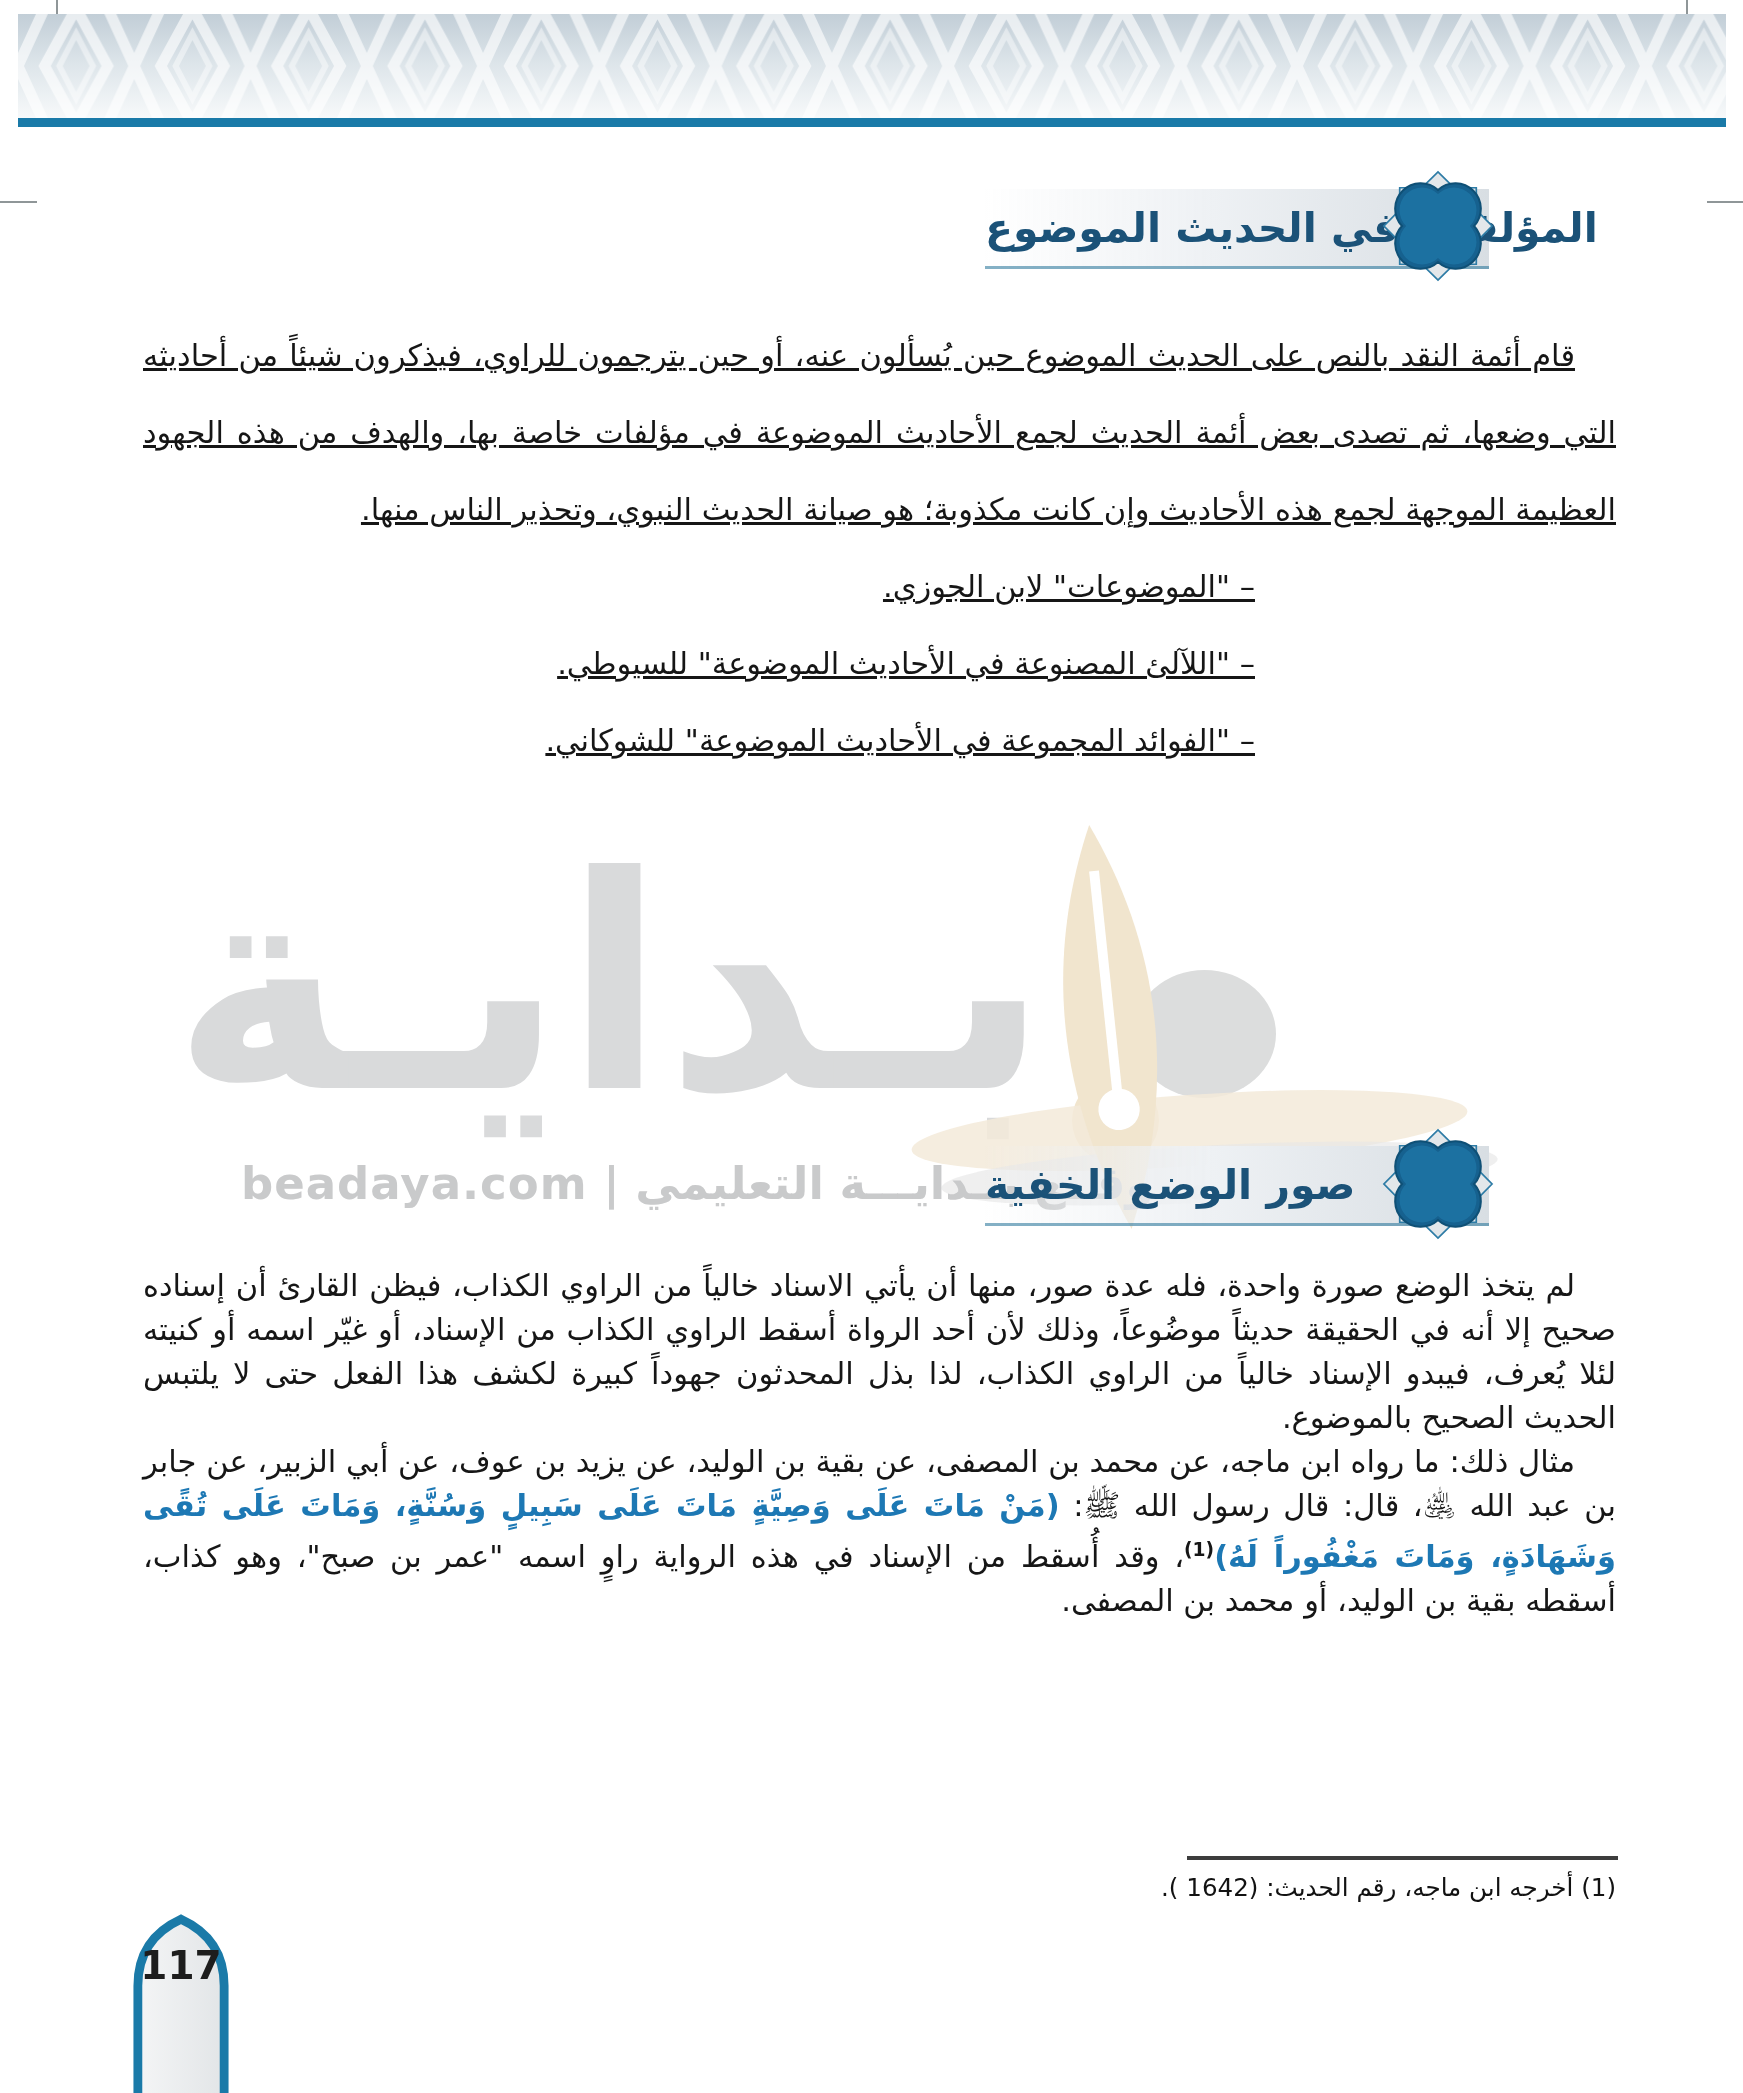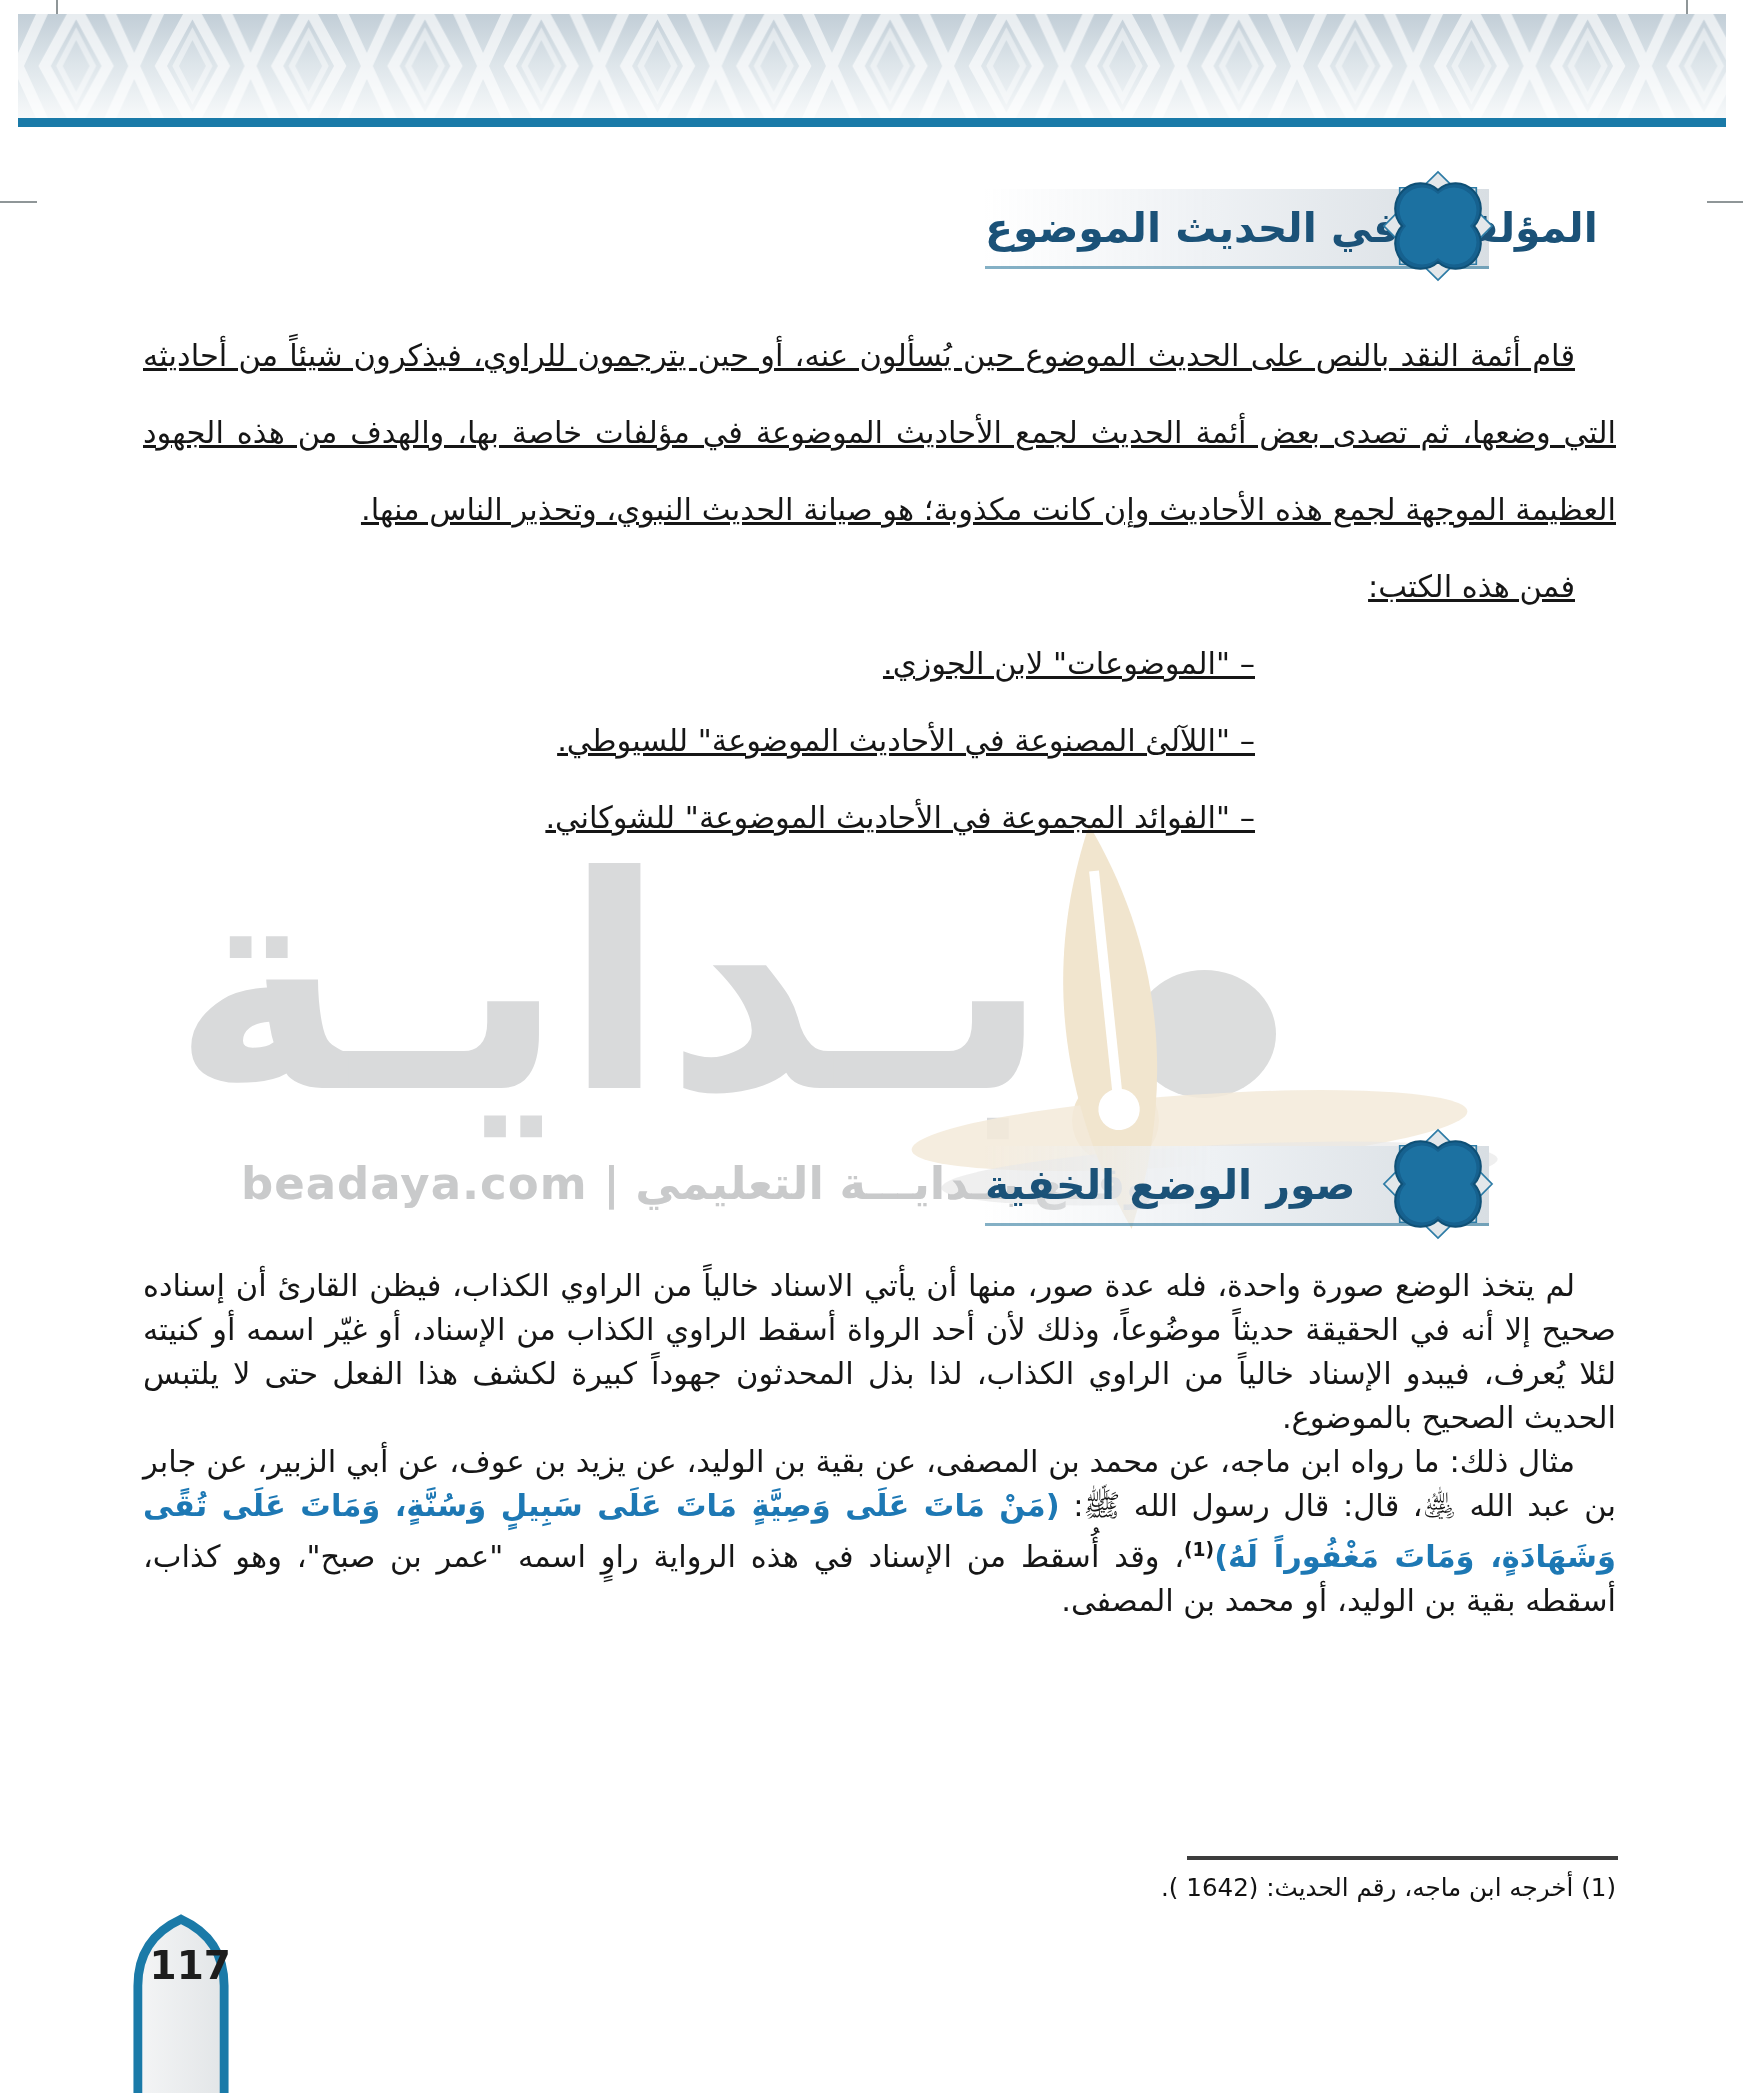--- a/index.html
+++ b/index.html
@@ -57,21 +57,21 @@
     direction:rtl;letter-spacing:1px;white-space:nowrap;
   }
   .wm-circle-gray{left:1133px;top:970px;width:143px;height:128px;border-radius:50%;background:#dcdddd;}
   .wm-circle-beige{left:1072px;top:1077px;width:87px;height:87px;border-radius:50%;background:#f1e5ce;}
   .wave1{left:911px;top:1095px;width:557px;height:71px;border-radius:50%;background:#f3ead9;transform:rotate(-4deg);opacity:.85;}
   .wave2{left:941px;top:1145px;width:557px;height:57px;border-radius:50%;background:#e6e7e7;transform:rotate(-3deg);opacity:.65;}
   
   .arch{position:absolute;left:131px;top:1911px;width:100px;height:182px;z-index:2;}
   .page-num{
     position:absolute;left:131px;top:1943px;width:100px;z-index:3;
-    text-align:right;font-size:39px;font-weight:bold;color:#1d1d1d;
+    text-align:center;font-size:39px;font-weight:bold;color:#1d1d1d;
     font-family:"DejaVu Sans", sans-serif;
   }
 </style>
 </head>
 <body>
 
 <div class="crop" style="left:56px;top:0;width:2px;height:31.5px;"></div>
 <div class="crop" style="left:0;top:201px;width:37px;height:2px;"></div>
 <div class="crop" style="right:0;top:201px;width:37px;height:2px;"></div>
 <div class="crop" style="left:1686px;top:0;width:2px;height:31.5px;"></div>
@@ -117,21 +117,20 @@
   <span class="title">صور الوضع الخفية</span>
 </div>
 <svg class="badge" style="left:1381px;top:1123px;" width="114" height="122" viewBox="-82 -88 164 176">
   <polygon points="78,0 55.4,23 55.2,55.2 23,55.4 0,78 -23,55.4 -55.2,55.2 -55.4,23 -78,0 -55.4,-23 -55.2,-55.2 -23,-55.4 0,-78 23,-55.4 55.2,-55.2 55.4,-23" fill="#e3e7ea" stroke="#2e7ca6" stroke-width="2.5"></polygon>
   <path d="M0,-52 A36.8,36.8 0 0 1 52,0 A36.8,36.8 0 0 1 0,52 A36.8,36.8 0 0 1 -52,0 A36.8,36.8 0 0 1 0,-52 Z" fill="#16618f" stroke="#0f5076" stroke-width="3"></path>
   <path d="M0,-46 A32,32 0 0 1 46,0 A32,32 0 0 1 0,46 A32,32 0 0 1 -46,0 A32,32 0 0 1 0,-46 Z" fill="#2484b8" opacity="0.45"></path>
 </svg>
 
 <div class="flow flowA">
   <p>قام أئمة النقد بالنص على الحديث الموضوع حين يُسألون عنه، أو حين يترجمون للراوي، فيذكرون شيئاً من أحاديثه التي وضعها، ثم تصدى بعض أئمة الحديث لجمع الأحاديث الموضوعة في مؤلفات خاصة بها، والهدف من هذه الجهود العظيمة الموجهة لجمع هذه الأحاديث وإن كانت مكذوبة؛ هو صيانة الحديث النبوي، وتحذير الناس منها.</p>
-  <p>فمن هذه الكتب:</p>
   <p class="book">– "الموضوعات" لابن الجوزي.</p>
   <p class="book">– "اللآلئ المصنوعة في الأحاديث الموضوعة" للسيوطي.</p>
   <p class="book">– "الفوائد المجموعة في الأحاديث الموضوعة" للشوكاني.</p>
 </div>
 
 <div class="flow flowB">
   <p>لم يتخذ الوضع صورة واحدة، فله عدة صور، منها أن يأتي الاسناد خالياً من الراوي الكذاب، فيظن القارئ أن إسناده صحيح إلا أنه في الحقيقة حديثاً موضُوعاً، وذلك لأن أحد الرواة أسقط الراوي الكذاب من الإسناد، أو غيّر اسمه أو كنيته لئلا يُعرف، فيبدو الإسناد خالياً من الراوي الكذاب، لذا بذل المحدثون جهوداً كبيرة لكشف هذا الفعل حتى لا يلتبس الحديث الصحيح بالموضوع.</p>
   <p><span>مثال ذلك: ما رواه ابن ماجه، عن محمد بن المصفى، عن بقية بن الوليد، عن يزيد بن عوف، عن أبي الزبير، عن جابر بن عبد الله ﵁، قال: قال رسول الله ﷺ: </span><span class="hadith">(مَنْ مَاتَ عَلَى وَصِيَّةٍ مَاتَ عَلَى سَبِيلٍ وَسُنَّةٍ، وَمَاتَ عَلَى تُقًى وَشَهَادَةٍ، وَمَاتَ مَغْفُوراً لَهُ)</span><span class="fn-sup">(1)</span><span>، وقد أُسقط من الإسناد في هذه الرواية راوٍ اسمه "عمر بن صبح"، وهو كذاب، أسقطه بقية بن الوليد، أو محمد بن المصفى.</span></p>
 </div>
 

